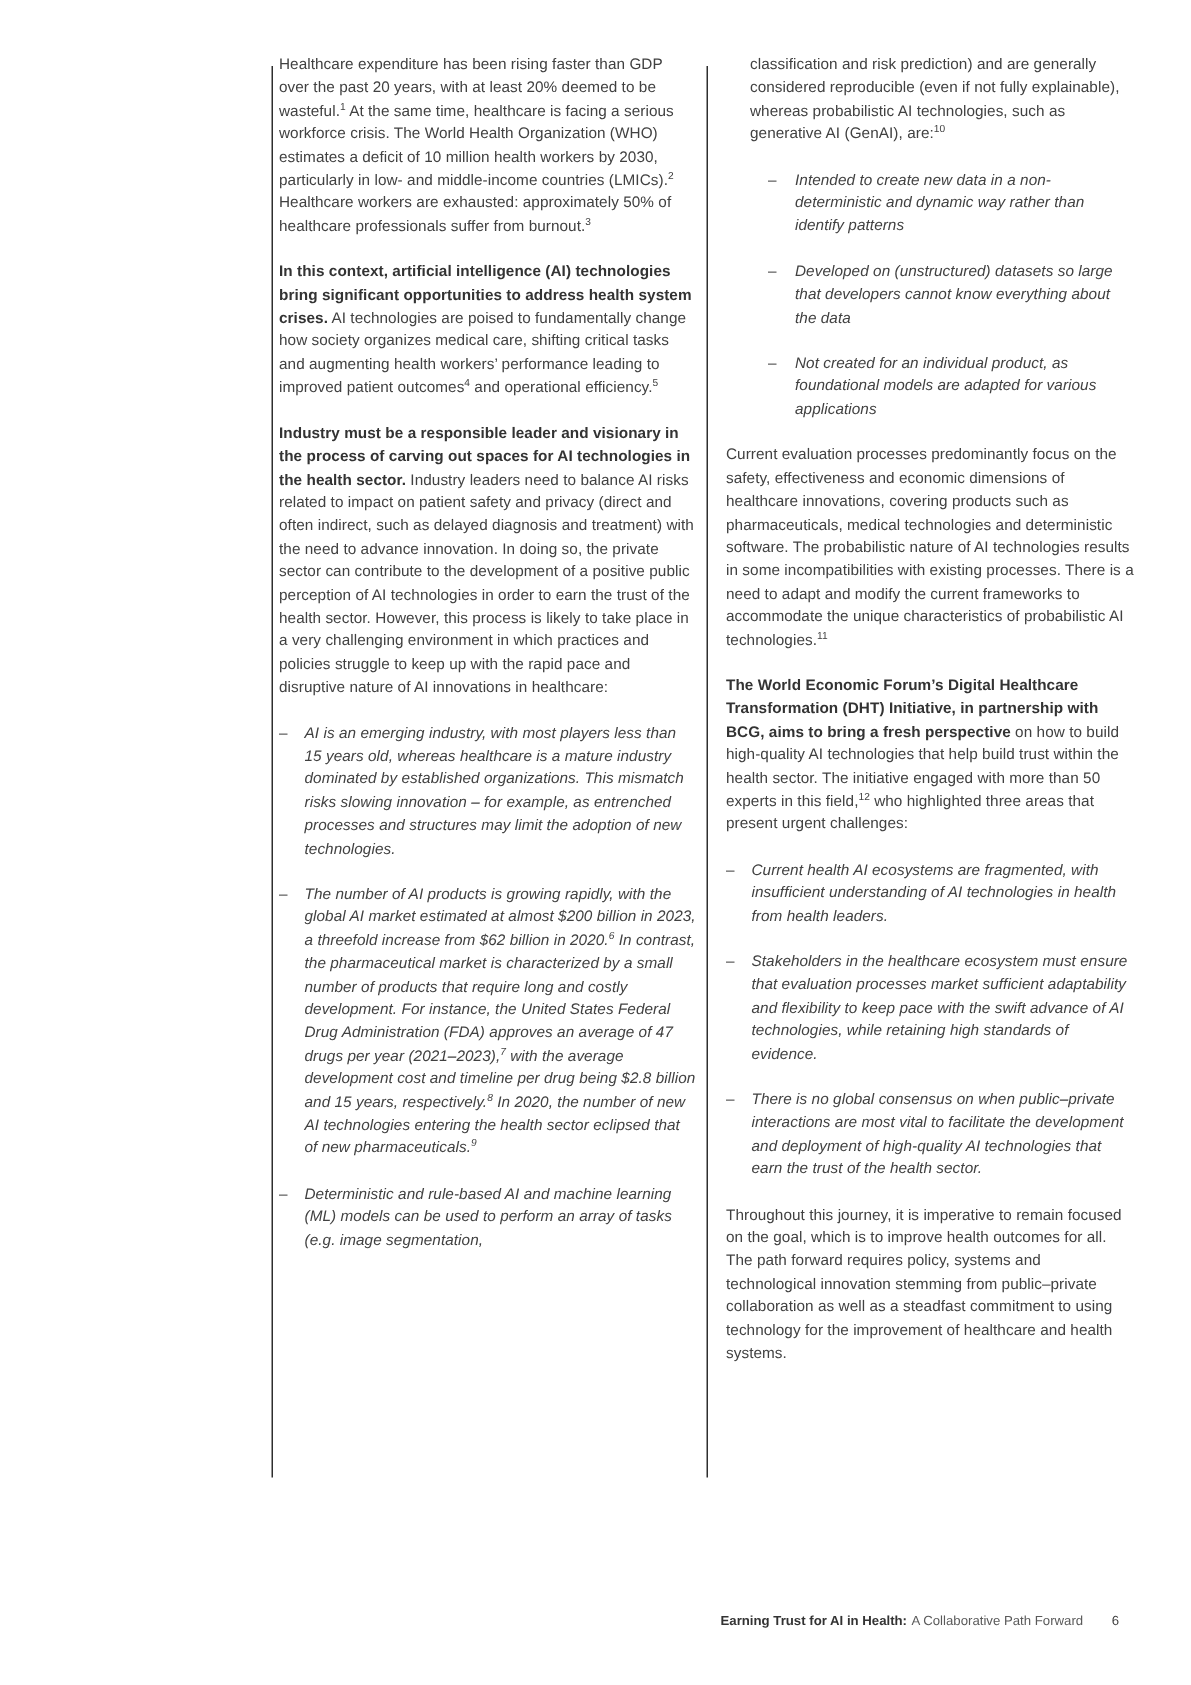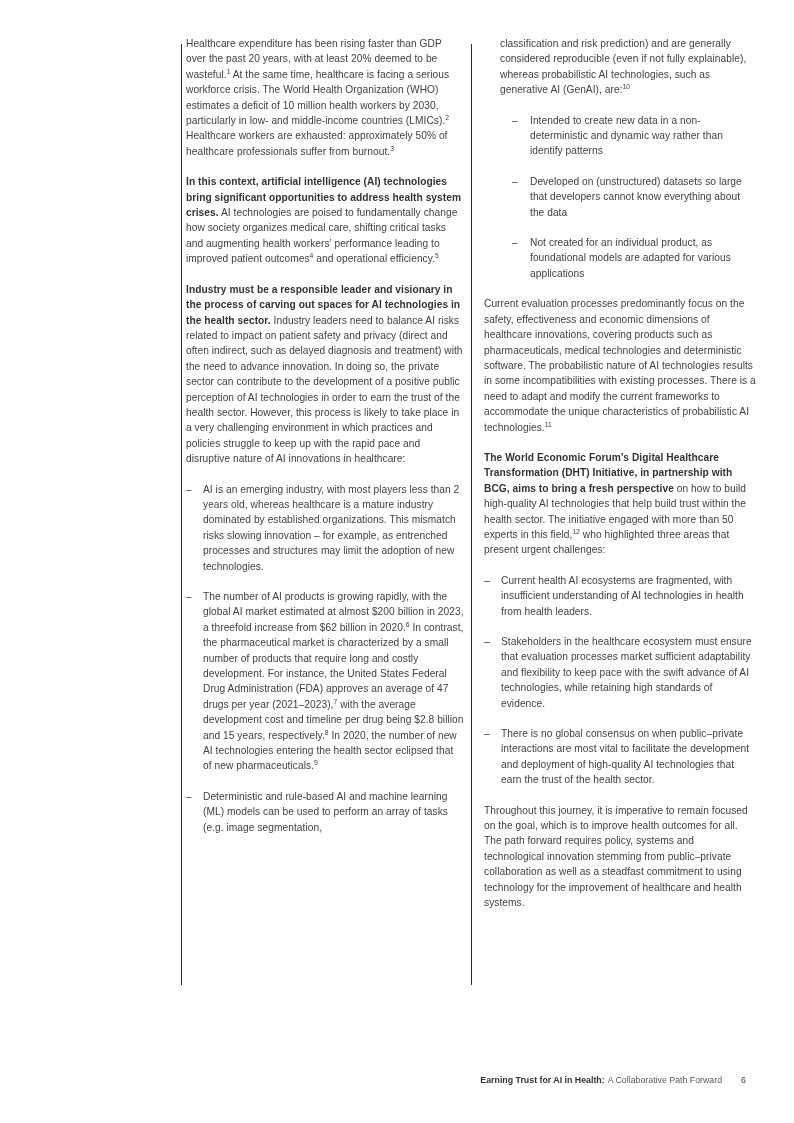--- a/index.html
+++ b/index.html
@@ -18,21 +18,21 @@
   .content{position:absolute;left:186px;top:36px;display:flex;}
   .col{font-size:10.2px;line-height:15.4px;letter-spacing:0.05px;}
   .col-left{width:278px;margin-right:20px;}
   .col-right{width:272px;}
   .para{margin:0 0 15px 0;}
   .para.cont{padding-left:16px;}
   .para b{font-weight:700;color:var(--bold);}
   sup{font-size:6.8px;line-height:0;vertical-align:4px;letter-spacing:0;}
   .bullet{display:flex;margin:0 0 15px 0;}
   .bullet .dash{width:17px;flex:none;}
-  .bullet .btext{flex:1;}
+  .bullet .btext{flex:1;font-style:italic;}
   .bullet.sub{margin-left:28px;}
   .bullet.sub .dash{width:18px;}
   .footer{
     position:absolute;top:1075px;right:48px;
     font-size:8.8px;line-height:11px;color:var(--footer);white-space:nowrap;padding-left:44px;
   }
   .f-bold{font-weight:700;color:var(--bold);}
   .f-reg{margin-left:3px;color:#5a5a5a;}
   .f-page{margin-left:19px;color:#3f3f3f;}
 </style>
@@ -42,21 +42,21 @@
 <div class="vline left"></div>
 <div class="vline mid"></div>
 
 <div class="content">
   <div class="col col-left">
       <p class="para"><span>Healthcare expenditure has been rising faster than GDP over the past 20 years, with at least 20% deemed to be wasteful.</span><sup>1</sup><span> At the same time, healthcare is facing a serious workforce crisis. The World Health Organization (WHO) estimates a deficit of 10 million health workers by 2030, particularly in low- and middle-income countries (LMICs).</span><sup>2</sup><span> Healthcare workers are exhausted: approximately 50% of healthcare professionals suffer from burnout.</span><sup>3</sup></p>
       <p class="para"><b>In this context, artificial intelligence (AI) technologies bring significant opportunities to address health system crises.</b><span> AI technologies are poised to fundamentally change how society organizes medical care, shifting critical tasks and augmenting health workers’ performance leading to improved patient outcomes</span><sup>4</sup><span> and operational efficiency.</span><sup>5</sup></p>
       <p class="para"><b>Industry must be a responsible leader and visionary in the process of carving out spaces for AI technologies in the health sector.</b><span> Industry leaders need to balance AI risks related to impact on patient safety and privacy (direct and often indirect, such as delayed diagnosis and treatment) with the need to advance innovation. In doing so, the private sector can contribute to the development of a positive public perception of AI technologies in order to earn the trust of the health sector. However, this process is likely to take place in a very challenging environment in which practices and policies struggle to keep up with the rapid pace and disruptive nature of AI innovations in healthcare:</span></p>
       <div class="bullet">
         <span class="dash">–</span>
-        <div class="btext"><span>AI is an emerging industry, with most players less than 2 years old, whereas healthcare is a mature industry dominated by established organizations. This mismatch risks slowing innovation – for example, as entrenched processes and structures may limit the adoption of new technologies.</span></div>
+        <div class="btext"><span>AI is an emerging industry, with most players less than 15 years old, whereas healthcare is a mature industry dominated by established organizations. This mismatch risks slowing innovation – for example, as entrenched processes and structures may limit the adoption of new technologies.</span></div>
       </div>
       <div class="bullet">
         <span class="dash">–</span>
         <div class="btext"><span>The number of AI products is growing rapidly, with the global AI market estimated at almost $200 billion in 2023, a threefold increase from $62 billion in 2020.</span><sup>6</sup><span> In contrast, the pharmaceutical market is characterized by a small number of products that require long and costly development. For instance, the United States Federal Drug Administration (FDA) approves an average of 47 drugs per year (2021–2023),</span><sup>7</sup><span> with the average development cost and timeline per drug being $2.8 billion and 15 years, respectively.</span><sup>8</sup><span> In 2020, the number of new AI technologies entering the health sector eclipsed that of new pharmaceuticals.</span><sup>9</sup></div>
       </div>
       <div class="bullet">
         <span class="dash">–</span>
         <div class="btext"><span>Deterministic and rule-based AI and machine learning (ML) models can be used to perform an array of tasks (e.g. image segmentation,</span></div>
       </div>
     </div>

